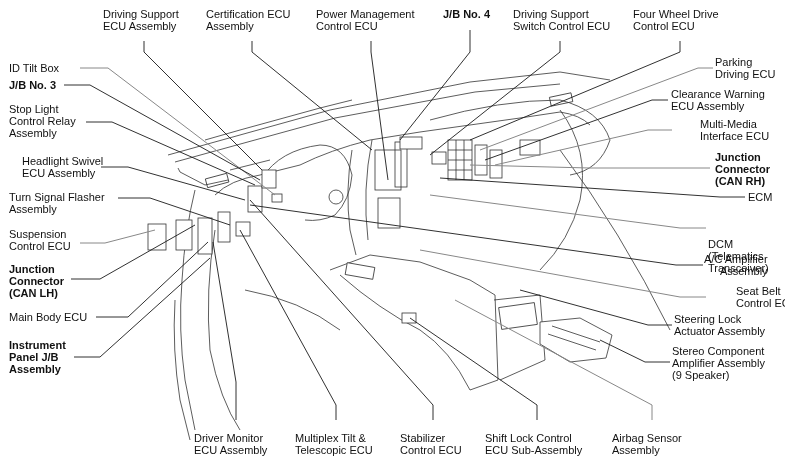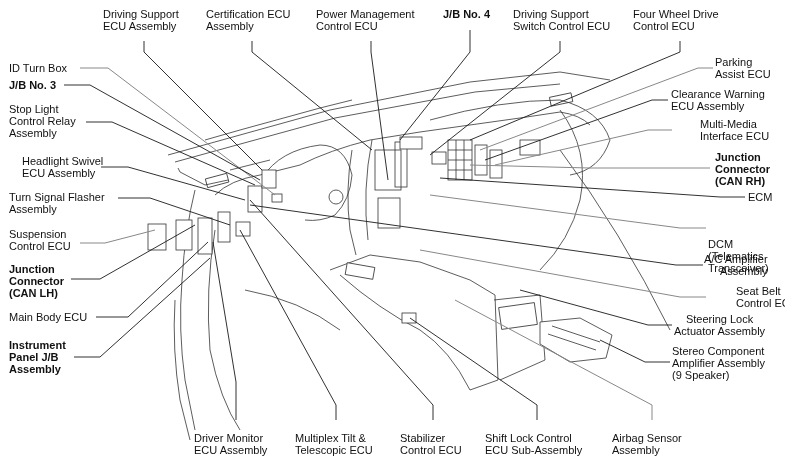--- a/index.html
+++ b/index.html
@@ -126,57 +126,57 @@
 <div class="lbl" style="left:206px;top:8px;">Certification ECU
 Assembly</div>
 <div class="lbl" style="left:316px;top:8px;">Power Management
 Control ECU</div>
 <div class="lbl bold" style="left:443px;top:8px;">J/B No. 4</div>
 <div class="lbl" style="left:513px;top:8px;">Driving Support
 Switch Control ECU</div>
 <div class="lbl" style="left:633px;top:8px;">Four Wheel Drive
 Control ECU</div>
 
-<div class="lbl" style="left:9px;top:62px;">ID Turn Box</div>
+<div class="lbl" style="left:9px;top:62px;">ID Tilt Box</div>
 <div class="lbl bold" style="left:9px;top:79px;">J/B No. 3</div>
 <div class="lbl" style="left:9px;top:103px;">Stop Light
 Control Relay
 Assembly</div>
 <div class="lbl" style="left:22px;top:155px;">Headlight Swivel
 ECU Assembly</div>
 <div class="lbl" style="left:9px;top:191px;">Turn Signal Flasher
 Assembly</div>
 <div class="lbl" style="left:9px;top:228px;">Suspension
 Control ECU</div>
 <div class="lbl bold" style="left:9px;top:263px;">Junction
 Connector
 (CAN LH)</div>
 <div class="lbl" style="left:9px;top:311px;">Main Body ECU</div>
 <div class="lbl bold" style="left:9px;top:339px;">Instrument
 Panel J/B
 Assembly</div>
 
 <div class="lbl" style="left:715px;top:56px;">Parking
-Assist ECU</div>
+Driving ECU</div>
 <div class="lbl" style="left:671px;top:88px;">Clearance Warning
 ECU Assembly</div>
 <div class="lbl" style="left:700px;top:118px;">Multi-Media
 Interface ECU</div>
 <div class="lbl bold" style="left:715px;top:151px;">Junction
 Connector
 (CAN RH)</div>
 <div class="lbl" style="left:748px;top:191px;">ECM</div>
 <div class="lbl" style="left:708px;top:226px;margin-top:12px;">DCM
 (Telematics
 Transceiver)</div>
 <div class="lbl" style="left:704px;top:253px;text-align:right;">A/C Amplifier
 Assembly</div>
 <div class="lbl" style="left:736px;top:285px;">Seat Belt
 Control ECU</div>
-<div class="lbl" style="left:674px;top:313px;text-align:center;">Steering Lock
+<div class="lbl" style="left:674px;top:313px;">Steering Lock
 Actuator Assembly</div>
 <div class="lbl" style="left:672px;top:345px;">Stereo Component
 Amplifier Assembly
 (9 Speaker)</div>
 
 <div class="lbl" style="left:194px;top:432px;">Driver Monitor
 ECU Assembly</div>
 <div class="lbl" style="left:295px;top:432px;">Multiplex Tilt &amp;
 Telescopic ECU</div>
 <div class="lbl" style="left:400px;top:432px;">Stabilizer

